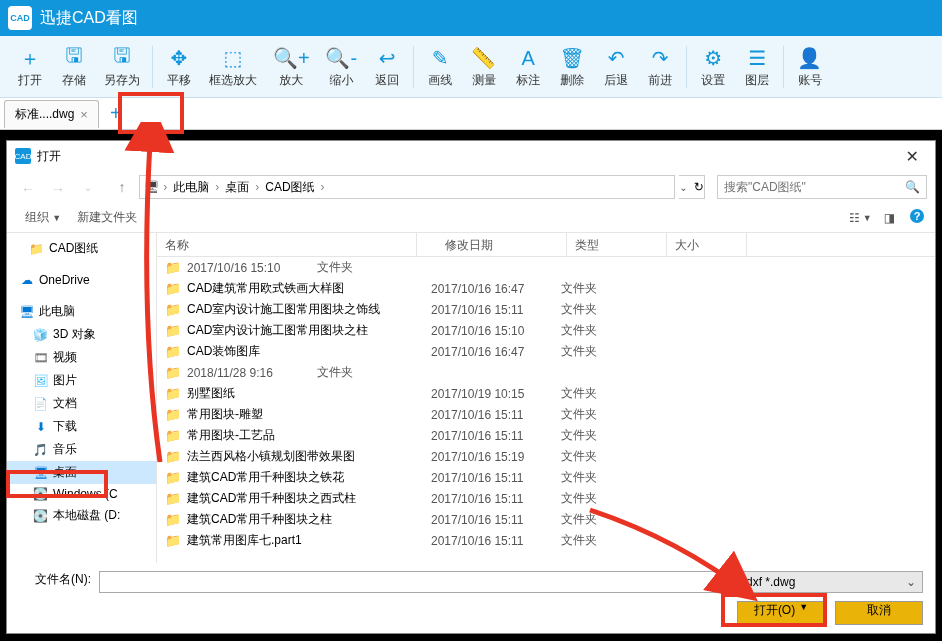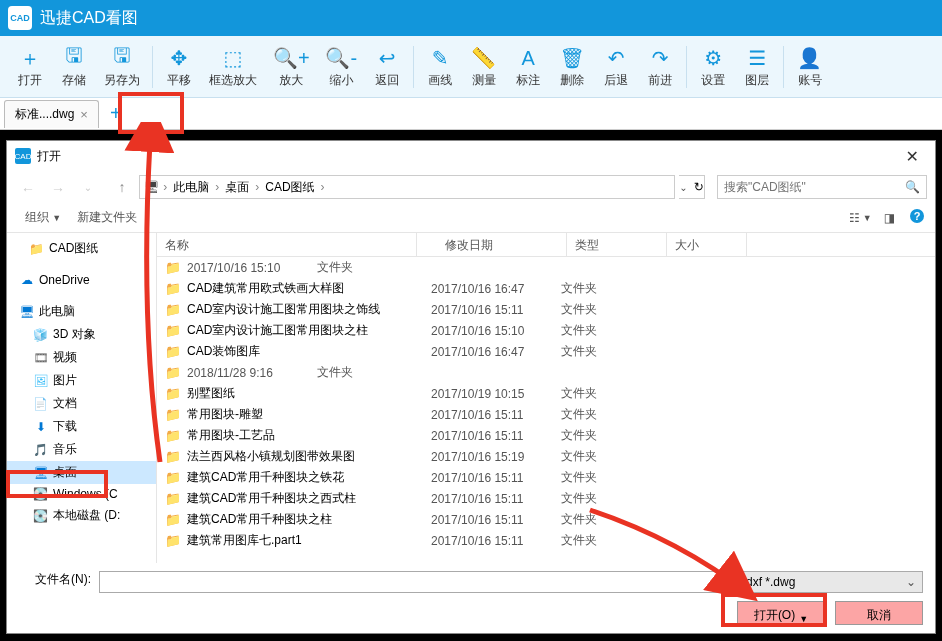--- a/index.html
+++ b/index.html
@@ -79,21 +79,21 @@
 .file-row .cell-type { width: 100px; color: #555; }
 
 
 .dlg-bottom { padding: 8px 12px; }
 .filename-row { display: flex; margin-bottom: 8px; }
 .filename-row .lbl { width: 80px; text-align: right; padding-right: 8px; }
 .filename-row .fn-input { flex: 1; border: 1px solid #aaa; height: 22px; padding: 0 4px; }
 .filename-row .filter-select { width: 190px; border: 1px solid #aaa; height: 22px; margin-left: 8px; padding: 0 4px; display: flex; align-items: center; position: relative; background: #e8e8e8; }
 .filename-row .filter-select::after { content: "⌄"; position: absolute; right: 6px; color: #555; }
 .btn-row { display: flex; justify-content: flex-end; gap: 10px; }
-.btn-row .dlg-btn { width: 88px; height: 24px; border: 1px solid #999; background: #fca5a5; display: flex; align-items: flex-end; justify-content: center; cursor: pointer; }
+.btn-row .dlg-btn { width: 88px; height: 24px; border: 1px solid #999; background: #eab308; display: flex; align-items: flex-start; justify-content: center; cursor: pointer; }
 .btn-row .dlg-btn.primary { position: relative; }
 .red-box-3 { position: absolute; top: 593px; left: 721px; width: 106px; height: 34px; border: 4px solid #e93323; pointer-events: none; z-index: 30; }
 
 
 .arrow-svg { position: absolute; z-index: 25; pointer-events: none; }
 </style>
 </head>
 <body>
 
 <div class="title-bar">

